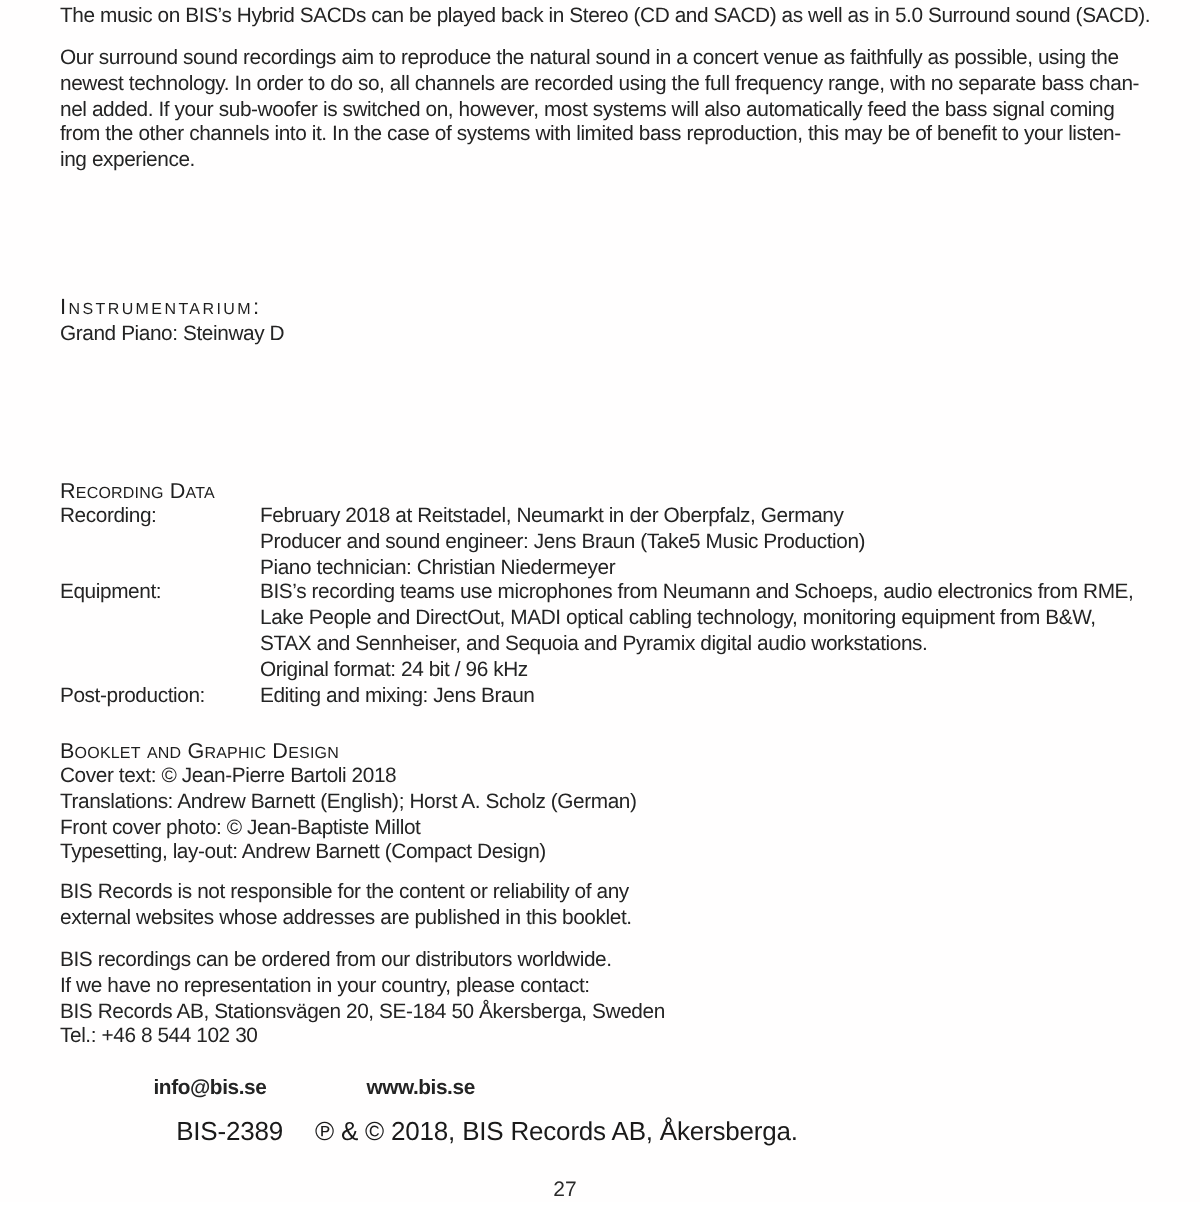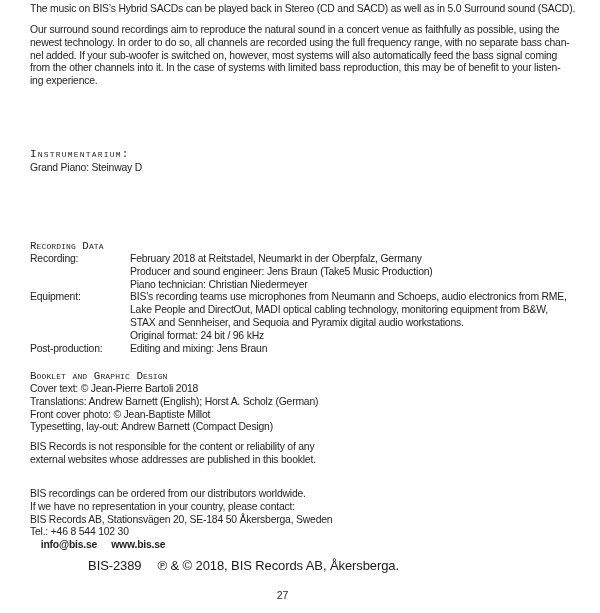--- a/index.html
+++ b/index.html
@@ -9,29 +9,29 @@
     position:relative; width:600px; height:601px; background:#fffefe;
     font-family:"Liberation Sans", sans-serif; color:#222222;
   }
   .abs { position:absolute; left:30px; }
   .txt {
     font-size:10.4px; line-height:12.8px; letter-spacing:-0.2px;
     white-space:pre; color:#242424;
   }
   .sc {
     font-variant:small-caps; font-size:10.8px; letter-spacing:0.1px;
-    color:#1e1e1e; white-space:pre;font-family:Liberation Mono, monospace;
+    color:#1e1e1e; white-space:pre;
   }
   .sc-wide { letter-spacing:1.2px; font-size:11px; }
   .datatable { display:block; }
   .datarow { display:flex; align-items:flex-start; }
   .datalabel { width:100px; flex:0 0 100px; }
   .datavalue { flex:1; }
   .bold { font-weight:bold; }
-  .email-row span { margin-right:14px; }
+  .email-row span { margin-right:14px;margin-left:36px; }
   .footer-line { font-size:13px; letter-spacing:-0.1px; color:#1a1a1a; white-space:pre; }
   .footer-line .cat { margin-right:16px;margin-left:44px; }
   .pagenum { left:0; width:525px; text-align:center; font-size:10.5px; color:#2a2a2a;padding-left:40px; }
 </style>
 </head>
 <body>
 
 <div class="page">
 
   <div class="abs txt" style="top:3px">The music on BIS’s Hybrid SACDs can be played back in Stereo (CD and SACD) as well as in 5.0 Surround sound (SACD).</div>
@@ -71,21 +71,21 @@
   <div class="abs sc" style="top:370px">Booklet and Graphic Design</div>
 
   <div class="abs txt" style="top:383px">Cover text: © Jean-Pierre Bartoli 2018
 Translations: Andrew Barnett (English); Horst A. Scholz (German)
 Front cover photo: © Jean-Baptiste Millot
 Typesetting, lay-out: Andrew Barnett (Compact Design)</div>
 
   <div class="abs txt" style="top:441px">BIS Records is not responsible for the content or reliability of any
 external websites whose addresses are published in this booklet.</div>
 
-  <div class="abs txt" style="top:488px">BIS recordings can be ordered from our distributors worldwide.
+  <div class="abs txt" style="top:475px">BIS recordings can be ordered from our distributors worldwide.
 If we have no representation in your country, please contact:
 BIS Records AB, Stationsvägen 20, SE-184 50 Åkersberga, Sweden
 Tel.: +46 8 544 102 30</div>
 
   <div class="abs txt email-row" style="top:526px">
     <span class="bold">info@bis.se</span><span class="bold">www.bis.se</span>
   </div>
 
   <div class="abs footer-line" style="top:543px">
     <span class="cat">BIS-2389</span><span>℗ &amp; © 2018, BIS Records AB, Åkersberga.</span>

